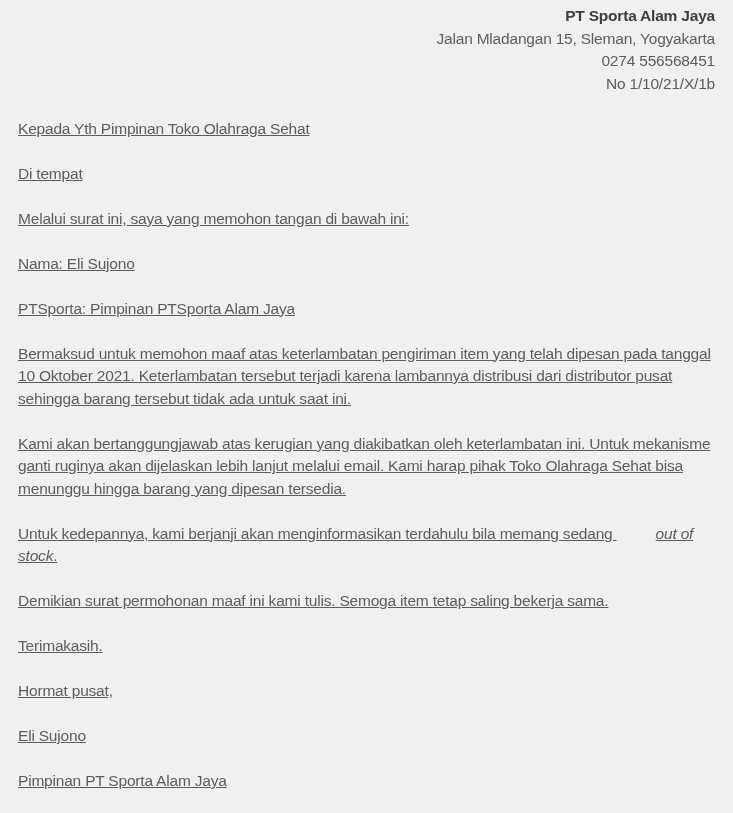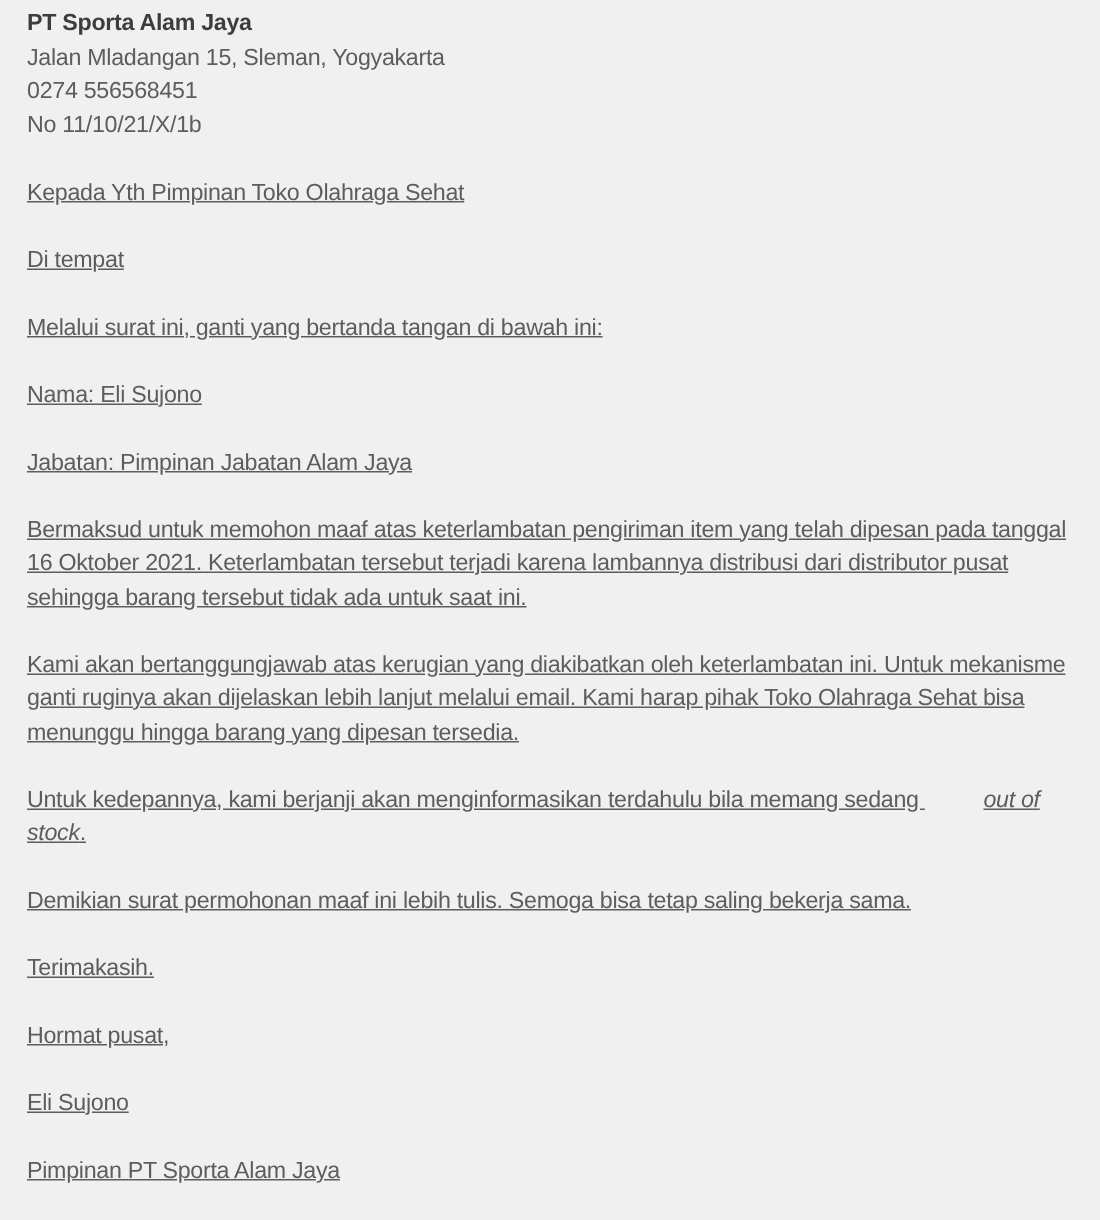--- a/index.html
+++ b/index.html
@@ -18,20 +18,21 @@
     color: #5d5d5d;
     padding: 5px 18px 0 18px;
     overflow: hidden;
   }
   .letter p {
     margin: 0 0 22.5px 0;
     text-decoration: underline;
   }
   .letter-header {
     margin: 0 0 22.5px 0;
+    text-align: right;
   }
   .letter-header .line {
     display: block;
   }
   .company-name {
     font-weight: bold;
     color: #3d3d3d;
   }
   em.stock {
     font-style: italic;
@@ -40,41 +41,41 @@
 </style>
 </head>
 <body>
 
 <div class="letter">
 
   <div class="letter-header">
     <span class="line company-name">PT Sporta Alam Jaya</span>
     <span class="line">Jalan Mladangan 15, Sleman, Yogyakarta</span>
     <span class="line">0274 556568451</span>
-    <span class="line">No 11/10/21/X/1b</span>
+    <span class="line">No 1/10/21/X/1b</span>
   </div>
 
   <p>Kepada Yth Pimpinan Toko Olahraga Sehat</p>
 
   <p>Di tempat</p>
 
 
-  <p>Melalui surat ini, ganti yang bertanda tangan di bawah ini:</p>
+  <p>Melalui surat ini, saya yang memohon tangan di bawah ini:</p>
 
   <p>Nama: Eli Sujono</p>
 
-  <p>Jabatan: Pimpinan Jabatan Alam Jaya</p>
+  <p>PTSporta: Pimpinan PTSporta Alam Jaya</p>
 
-  <p>Bermaksud untuk memohon maaf atas keterlambatan pengiriman item yang telah dipesan pada tanggal 16 Oktober 2021. Keterlambatan tersebut terjadi karena lambannya distribusi dari distributor pusat sehingga barang tersebut tidak ada untuk saat ini.</p>
+  <p>Bermaksud untuk memohon maaf atas keterlambatan pengiriman item yang telah dipesan pada tanggal 10 Oktober 2021. Keterlambatan tersebut terjadi karena lambannya distribusi dari distributor pusat sehingga barang tersebut tidak ada untuk saat ini.</p>
 
   <p>Kami akan bertanggungjawab atas kerugian yang diakibatkan oleh keterlambatan ini. Untuk mekanisme ganti ruginya akan dijelaskan lebih lanjut melalui email. Kami harap pihak Toko Olahraga Sehat bisa menunggu hingga barang yang dipesan tersedia.</p>
 
   <p><span>Untuk kedepannya, kami berjanji akan menginformasikan terdahulu bila memang sedang </span><em class="stock">out of stock</em><span>.</span></p>
 
-  <p>Demikian surat permohonan maaf ini lebih tulis. Semoga bisa tetap saling bekerja sama.</p>
+  <p>Demikian surat permohonan maaf ini kami tulis. Semoga item tetap saling bekerja sama.</p>
 
   <p>Terimakasih.</p>
 
   <p>Hormat pusat,</p>
 
   <p>Eli Sujono</p>
 
   <p>Pimpinan PT Sporta Alam Jaya</p>
 
 </div>

